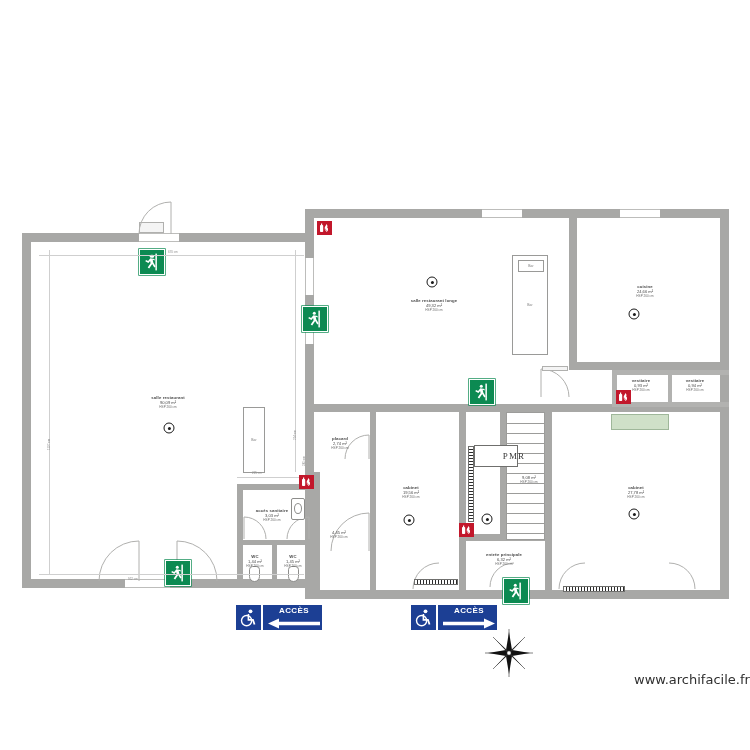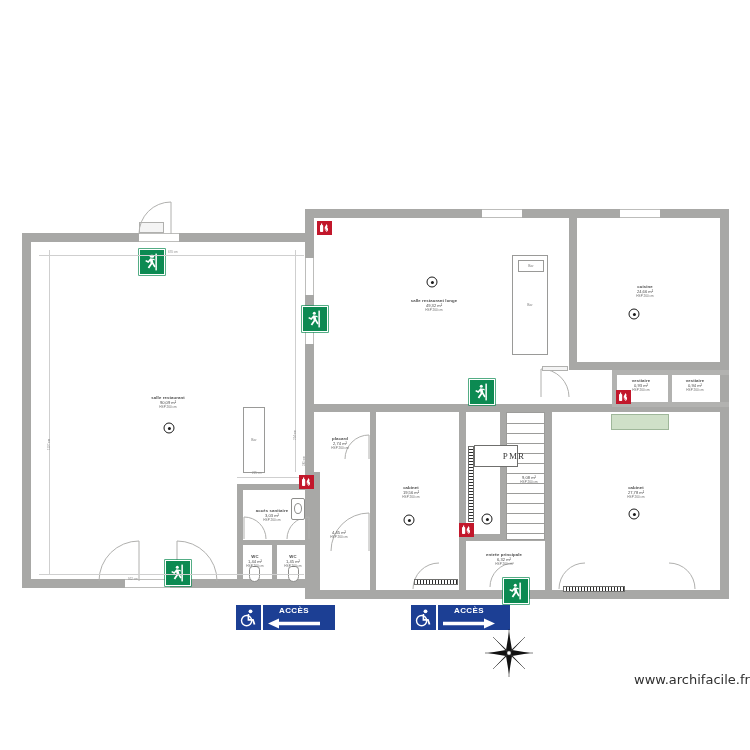--- a/index.html
+++ b/index.html
@@ -61,21 +61,21 @@
   .fire svg{display:block;}
 
   
   .acces-grp{position:absolute;display:flex;align-items:stretch;gap:2px;}
   .acces-pmr{
     width:25px;height:25px;background:#1c3f94;
     display:flex;align-items:center;justify-content:center;
   }
   .acces-bar{
     height:25px;background:#1c3f94;color:#fff;
-    padding:1px 15px 0 5px;box-sizing:border-box;
+    padding:1px 2px 0 5px;box-sizing:border-box;
     display:flex;flex-direction:column;align-items:center;justify-content:flex-start;
   }
   .acces-bar .txt{font-size:8px;font-weight:700;letter-spacing:.4px;line-height:10px;}
   .acces-bar .arrowbox{flex:1;display:flex;align-items:center;justify-content:center;width:100%;}
 
   
   .furn{
     position:absolute;border:1px solid #9a9a98;background:#ffffff;
     box-sizing:border-box;color:#7b7b7b;font-size:3.4px;
     display:flex;align-items:center;justify-content:center;

